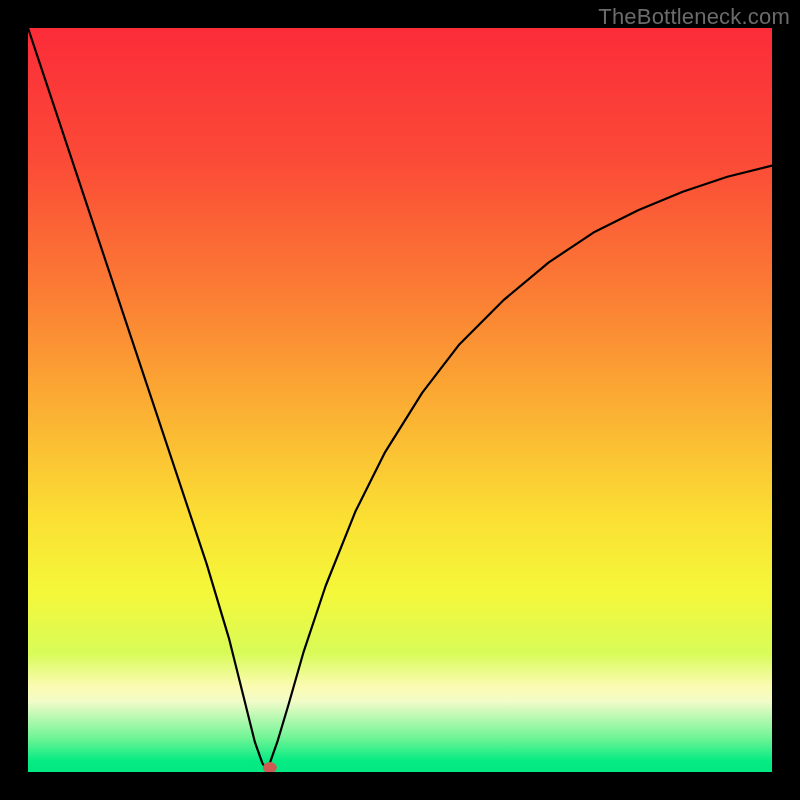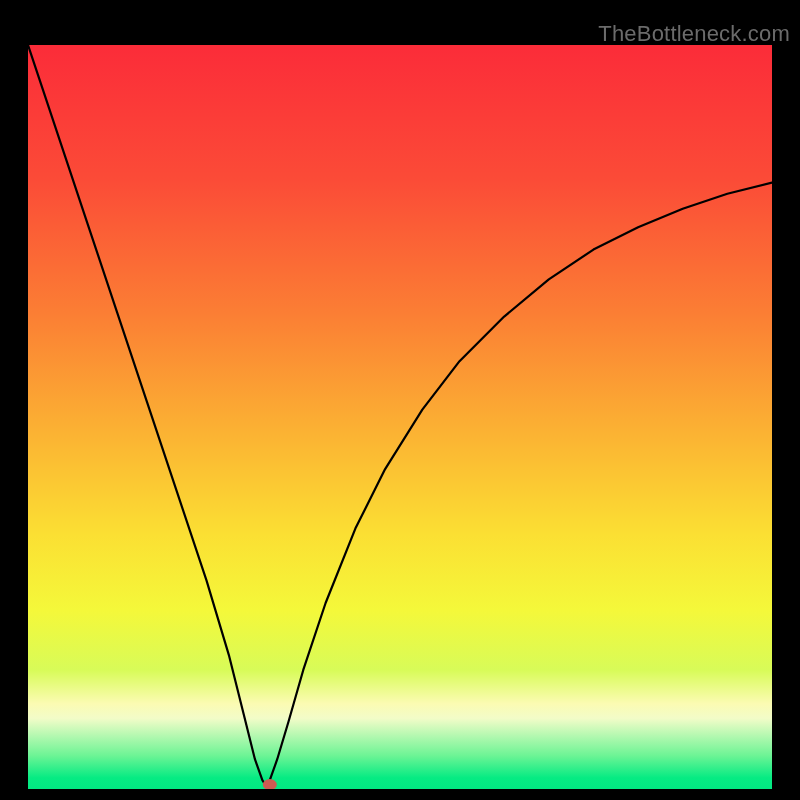--- a/index.html
+++ b/index.html
@@ -9,21 +9,20 @@
     height: 800px;
     background: #000;
     font-family: Arial, Helvetica, sans-serif;
     overflow: hidden;
   }
   .frame {
     position: relative;
     width: 800px;
     height: 753px;
     background: #000;
-    margin-top: 17px;
   }
   .plot {
     position: absolute;
     left: 28px;
     top: 28px;
     width: 744px;
     height: 744px;
   }
   .watermark {
     position: absolute;

